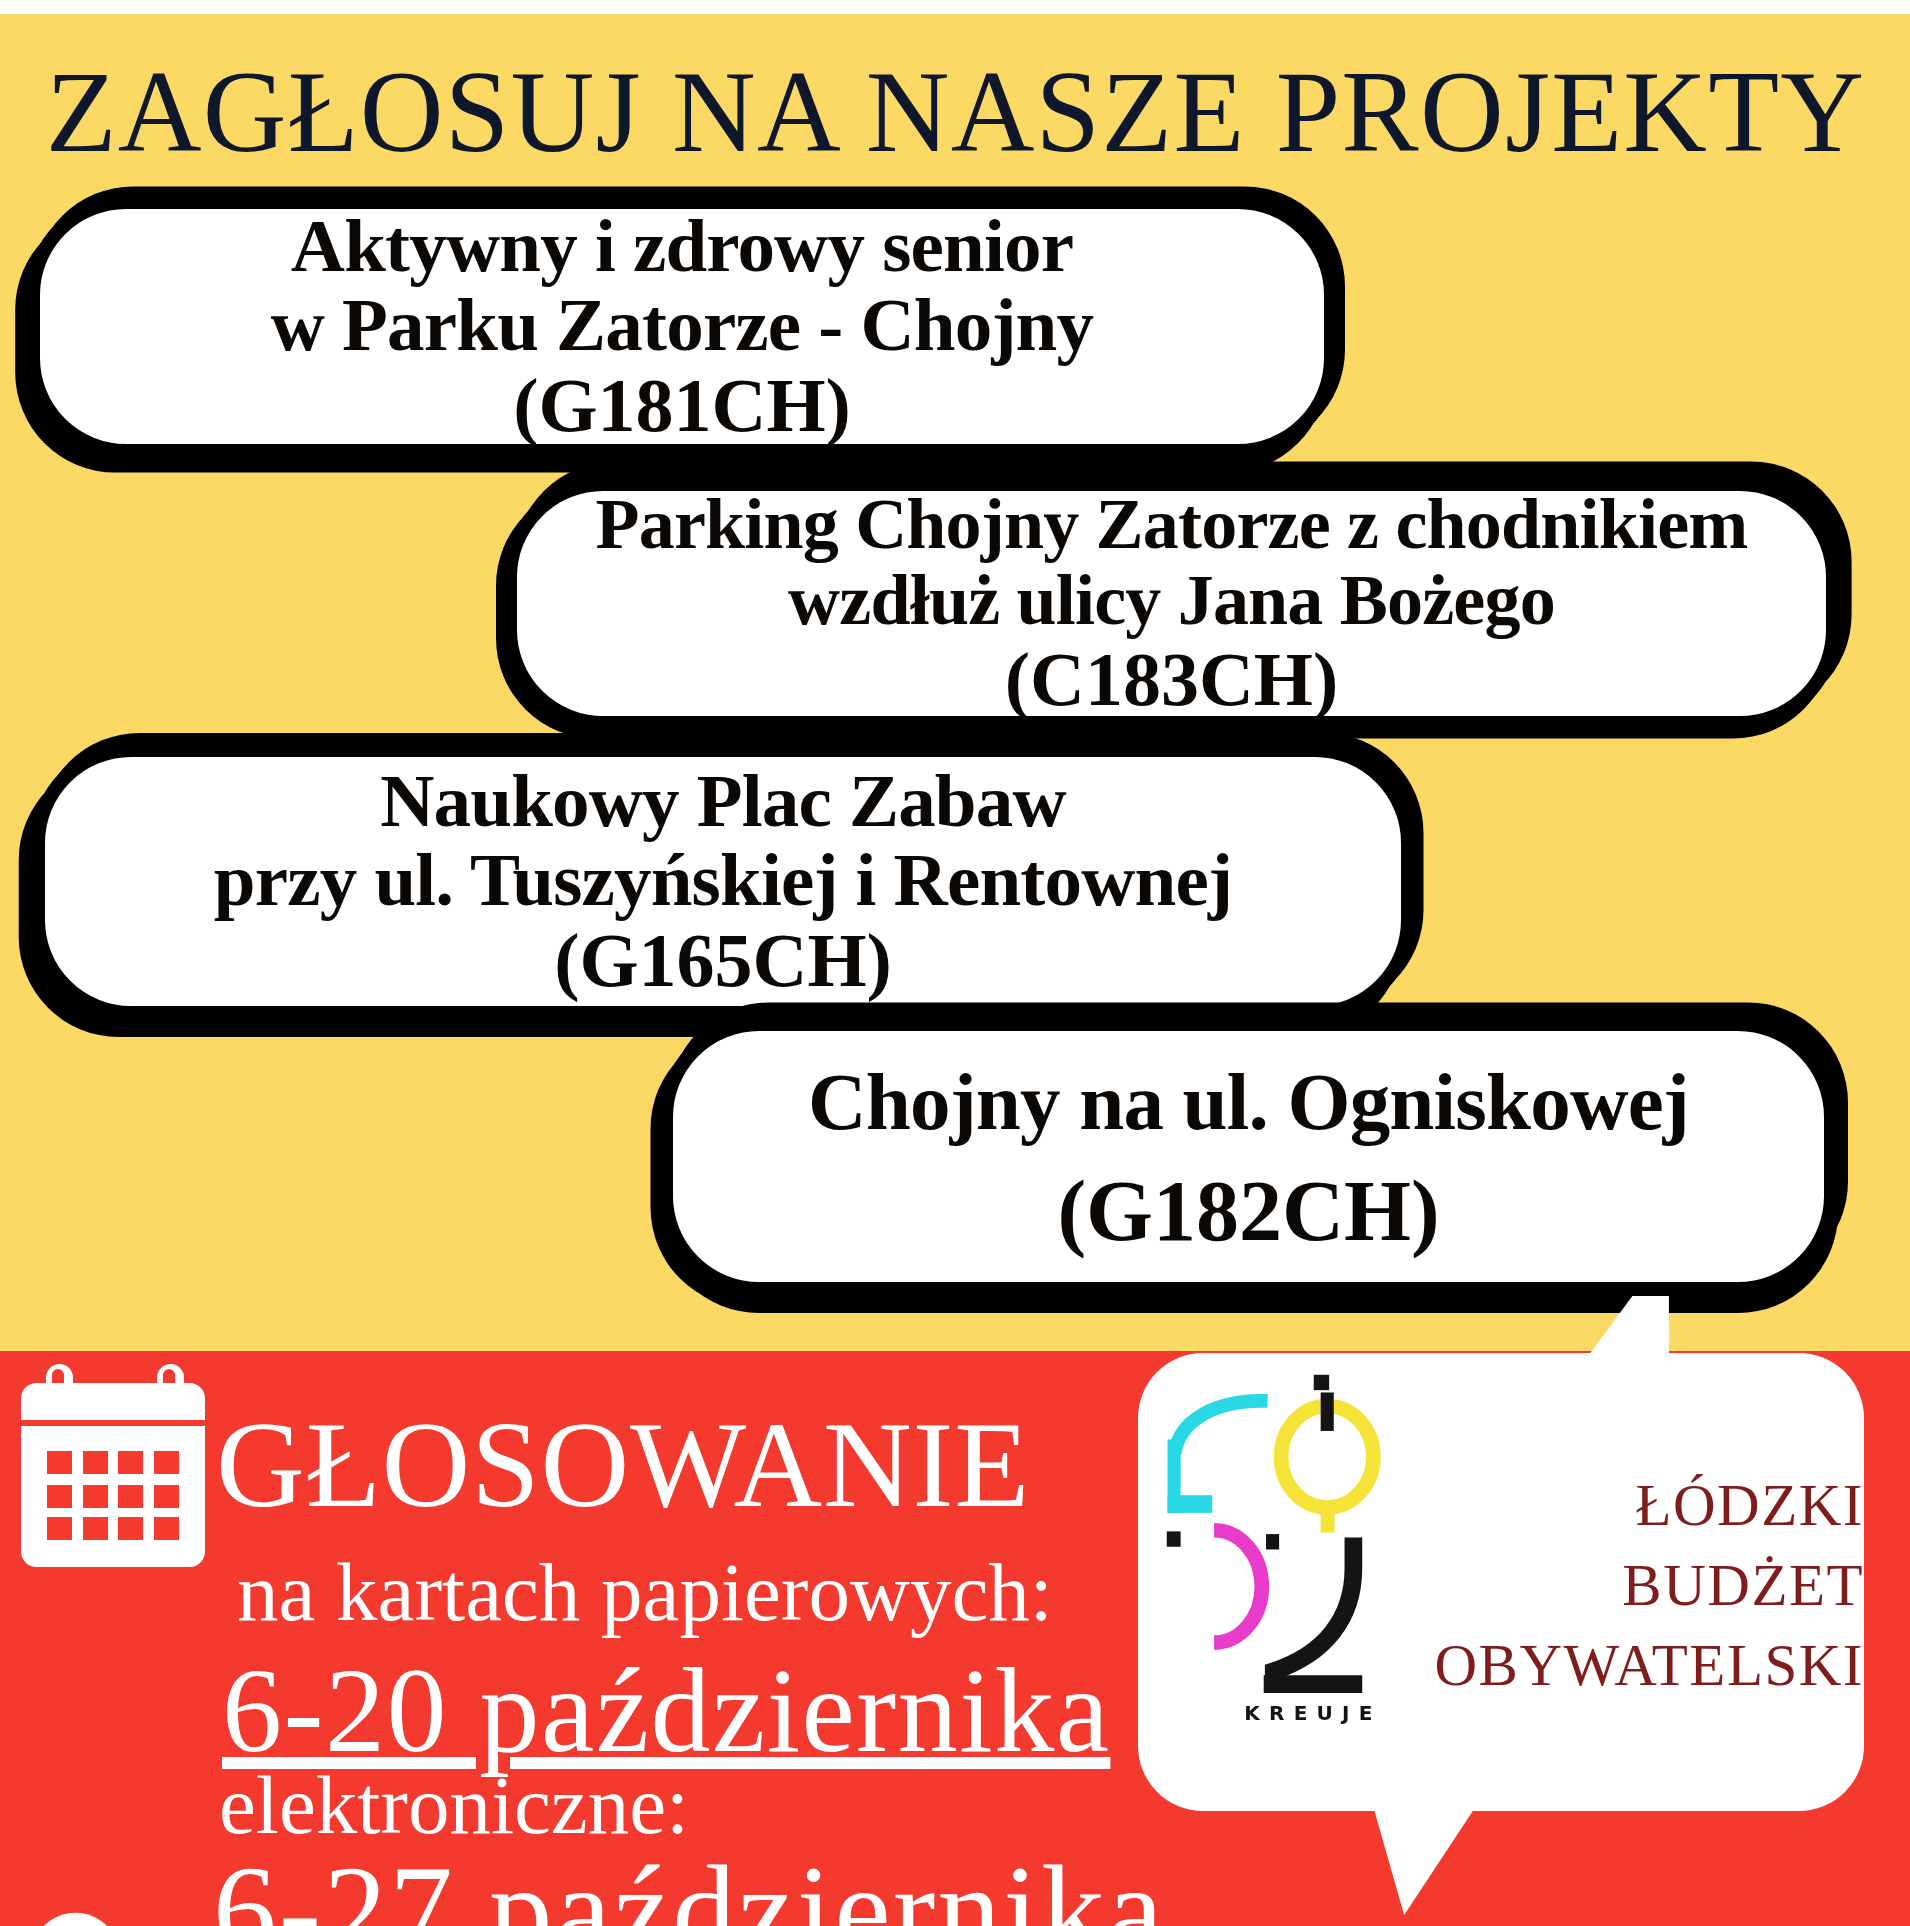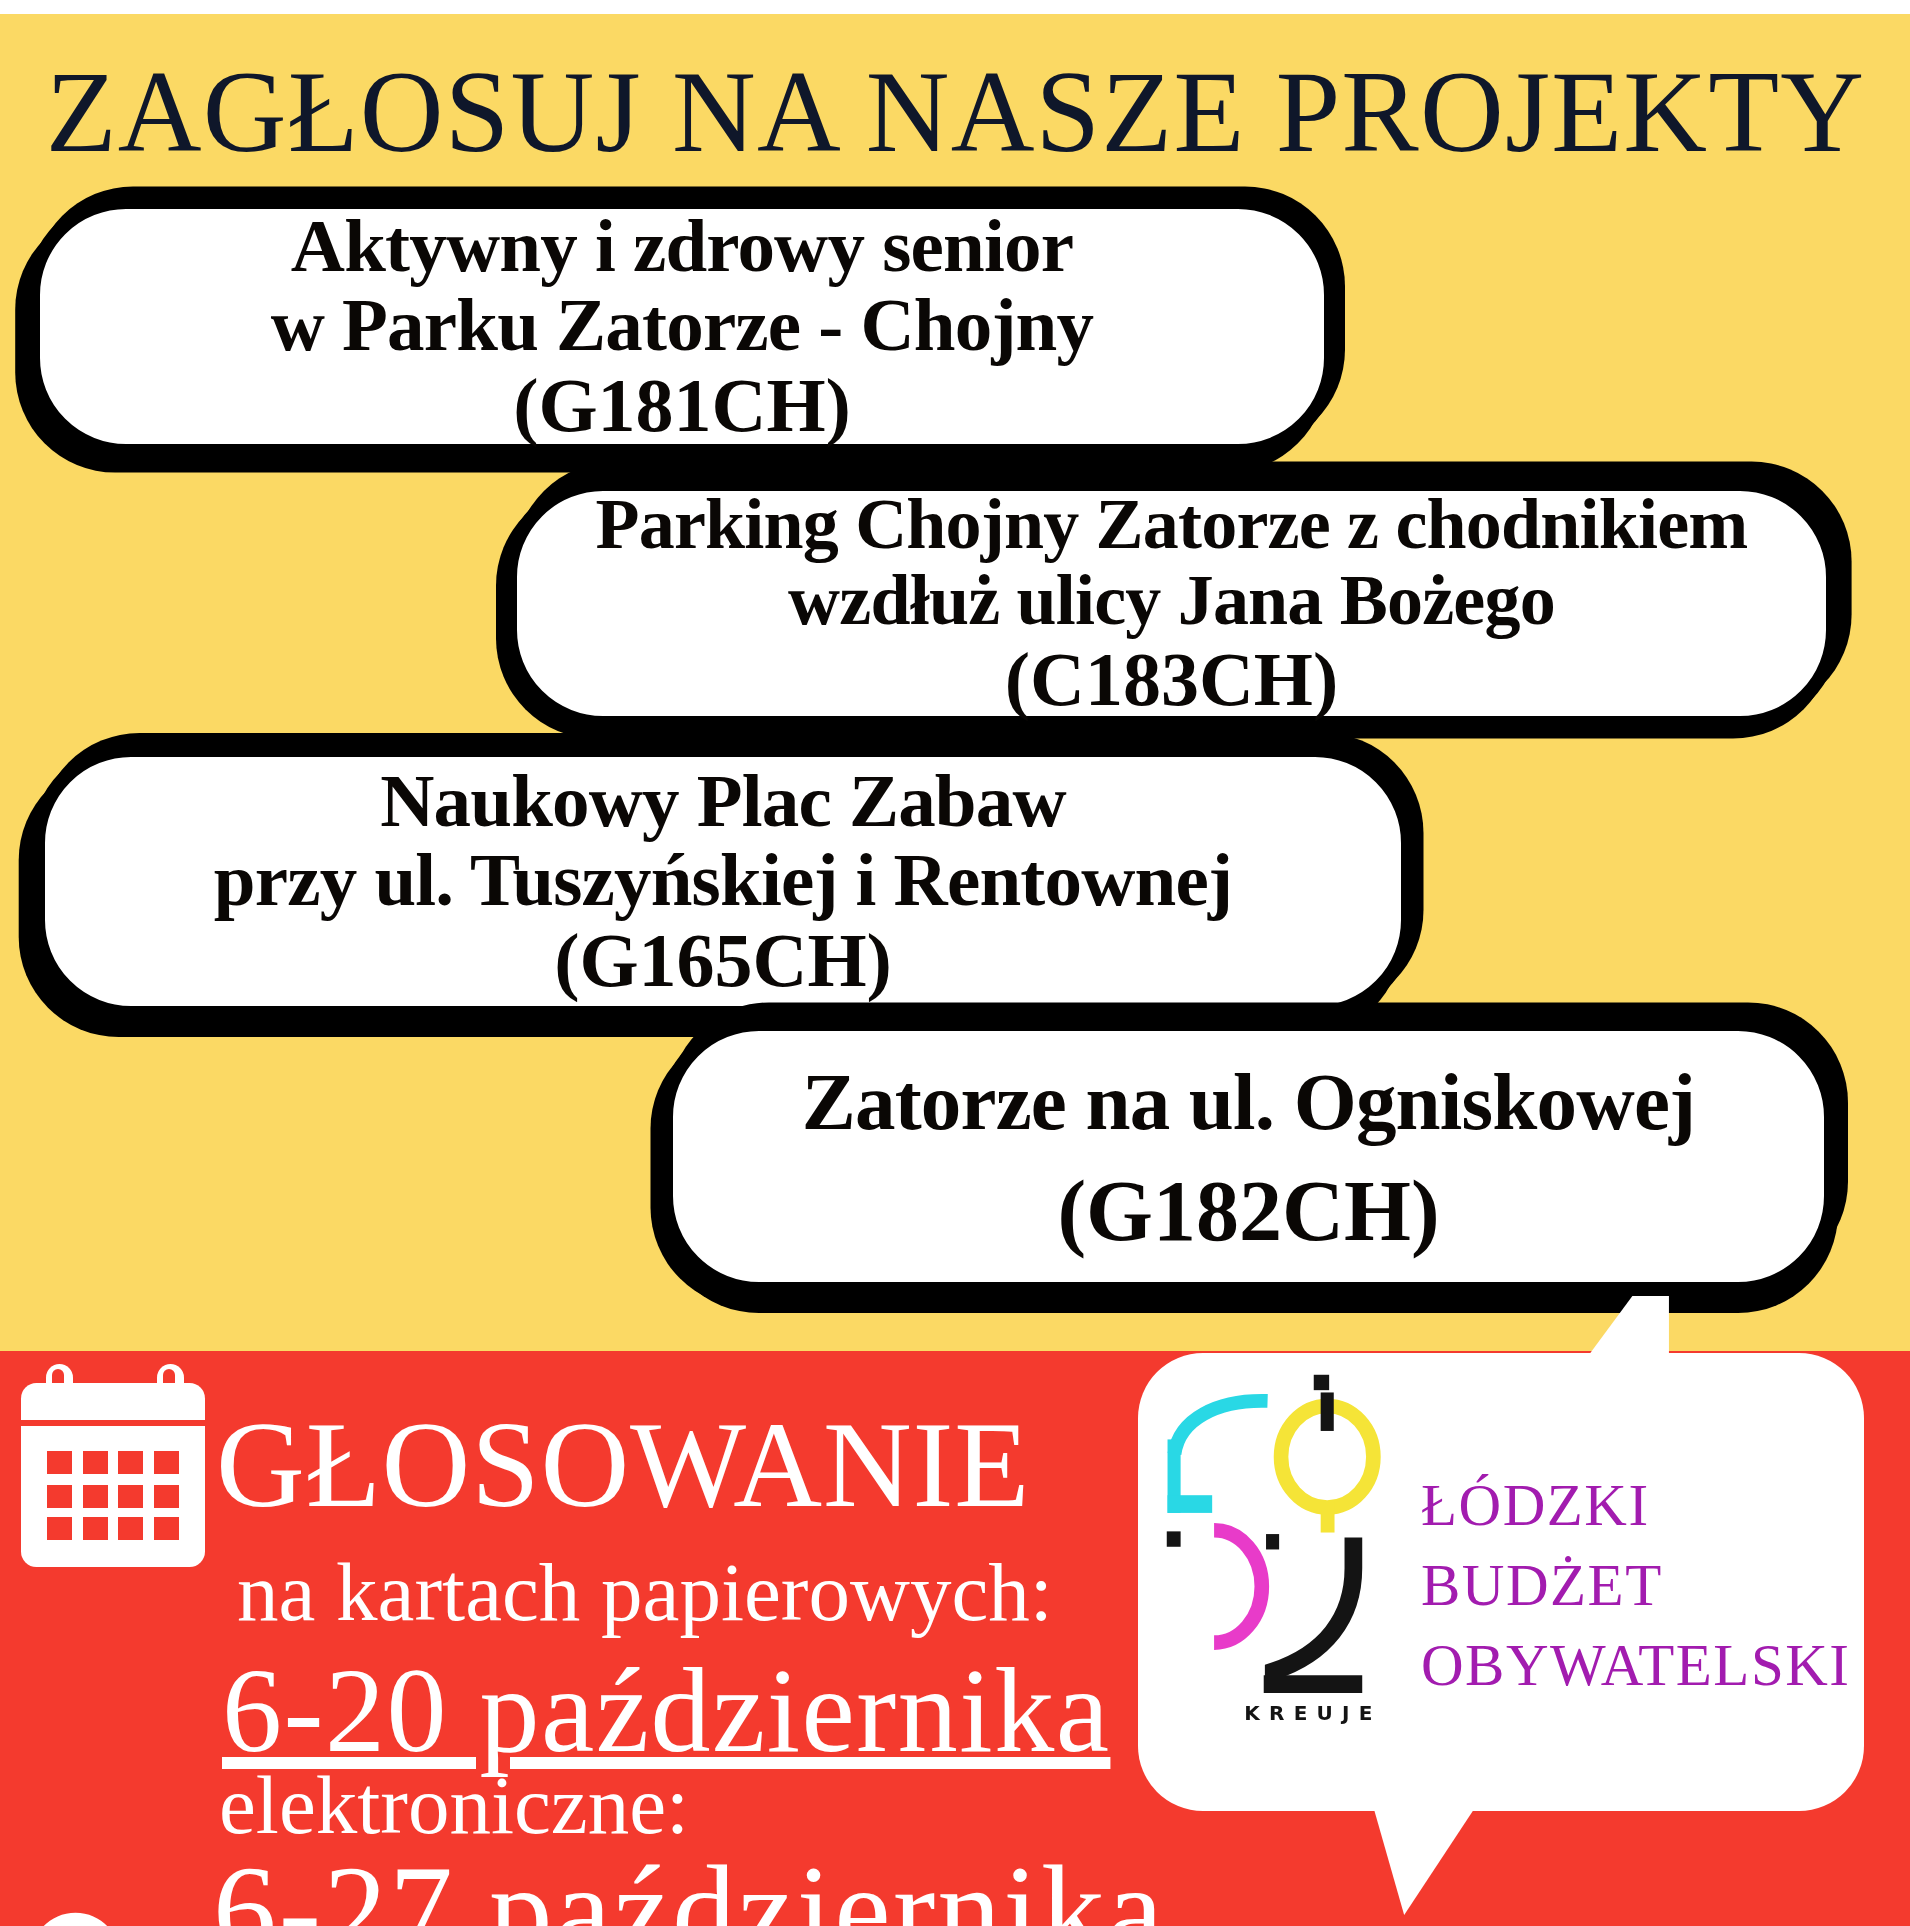--- a/index.html
+++ b/index.html
@@ -36,22 +36,22 @@
   
   .cal{left:21px;top:1364px;width:184px;height:203px;}
   .cal .ring{position:absolute;width:27px;height:46px;background:#fff;border-radius:13.5px;top:0;}
   .cal .ring i{position:absolute;left:6.2px;top:5.4px;width:12px;height:31px;background:#F43A2E;border-radius:6.2px;}
   .cal .header{position:absolute;left:0;top:18.5px;width:184px;height:37px;background:#fff;border-radius:15.4px 15.4px 0 0;}
   .cal .body{position:absolute;left:0;top:62px;width:184px;height:141px;background:#fff;border-radius:0 0 15.4px 15.4px;}
   .cal .cell{position:absolute;width:25px;height:23px;background:#F43A2E;}
 
   
   .logo-bubble{left:1138px;top:1353px;width:726px;height:458px;background:#fff;border-radius:65px;}
-  .lbo-text{position:absolute;left:283px;top:112px;width:443px;text-align:left;
-            font-size:59px;line-height:80px;color:#a21caf;letter-spacing:1.5px;}
+  .lbo-text{position:absolute;left:283px;top:112px;width:443px;text-align:right;
+            font-size:59px;line-height:80px;color:#7f1d1d;letter-spacing:1.5px;}
   .lbo-text div{white-space:nowrap;}
 
   .pin{left:27px;top:1911px;width:97px;height:142px;}
   .tailsvg{position:absolute;}
 </style>
 </head>
 <body>
 
 <div class="poster">
   <div class="abs topbar"></div>
@@ -72,21 +72,21 @@
     <div class="code">(C183CH)</div>
   </div>
 
   <div class="bubble bubble3">
     <div class="line">Naukowy Plac Zabaw</div>
     <div class="line">przy ul. Tuszyńskiej i Rentownej</div>
     <div class="code">(G165CH)</div>
   </div>
 
   <div class="bubble bubble4">
-    <div class="line">Zatorze na ul. Ogniskowej</div>
+    <div class="line">Chojny na ul. Ogniskowej</div>
     <div class="code">(G182CH)</div>
   </div>
 
   <svg class="tailsvg" style="left:1572px;top:1295px;" width="100" height="64" viewBox="0 0 260 165">
     <polygon points="157,2 252,2 252,163 38,163" fill="#ffffff"></polygon>
   </svg>
 
   <div class="abs cal">
     <div class="ring" style="left:25px;">
         <i></i>

